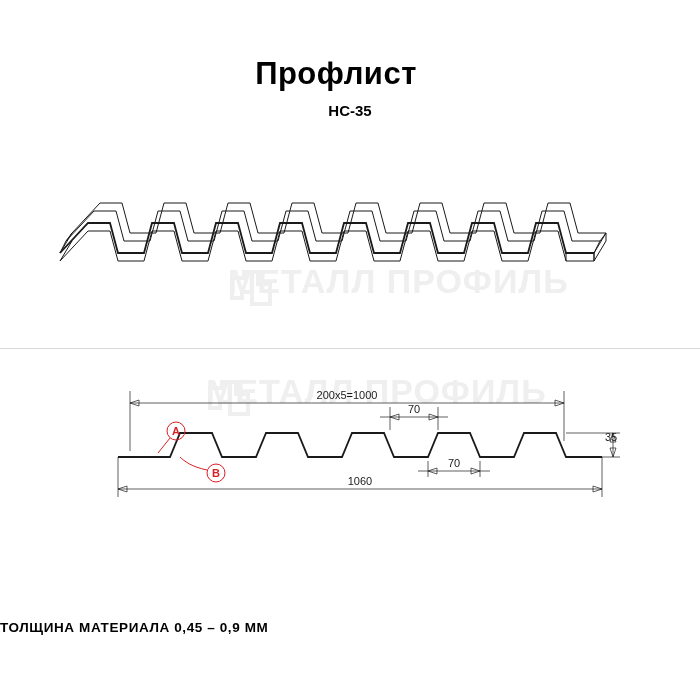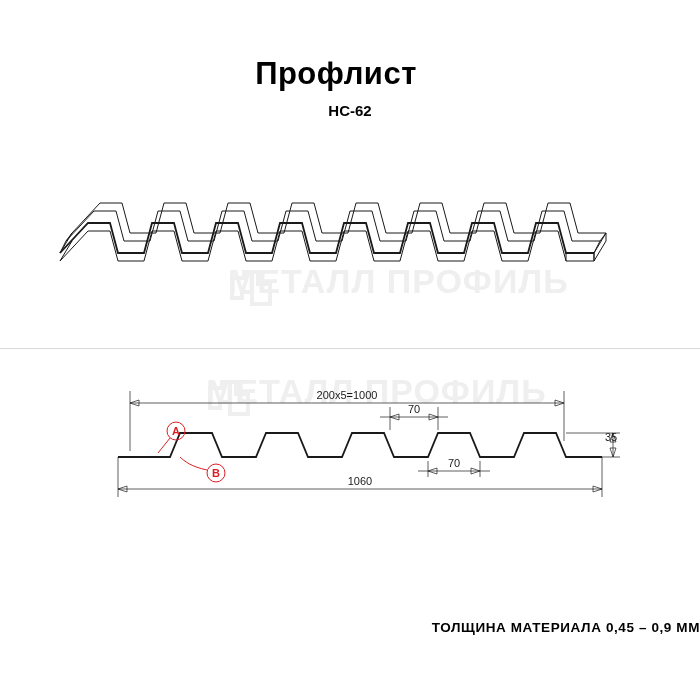--- a/index.html
+++ b/index.html
@@ -74,40 +74,40 @@
     top: 385px;
     left: 108px;
     width: 520px;
     height: 125px;
   }
   .footer {
     position: absolute;
     top: 620px;
     left: 0;
     width: 700px;
-    text-align: right;
+    text-align: left;
     font-size: 13.5px;
     font-weight: bold;
     letter-spacing: 0.6px;
   }
   svg { display: block; overflow: visible; }
   .ln { fill: none; stroke: #1a1a1a; stroke-width: 1; }
   .ln-thick { fill: none; stroke: #1a1a1a; stroke-width: 1.8; stroke-linejoin: miter; }
   .dim { fill: none; stroke: #1a1a1a; stroke-width: 0.7; }
   .dimtxt { font-family: "Liberation Sans", sans-serif; font-size: 11px; fill: #1a1a1a; }
   .red { fill: none; stroke: #d81f26; stroke-width: 1; }
   .redtxt { font-family: "Liberation Sans", sans-serif; font-size: 11px; fill: #d81f26; font-weight: bold; }
 </style>
 </head>
 <body>
 
 <div class="page">
 
   <div class="title">Профлист</div>
-  <div class="subtitle">НС-62</div>
+  <div class="subtitle">НС-35</div>
 
   <div class="iso-wrap">
     <svg width="580" height="140" viewBox="0 0 580 140">
 
       <path class="ln" d="M12 58 L40 28 L62 28 L70 58 L96 58 L104 28 L126 28 L134 58 L160 58
         L168 28 L190 28 L198 58 L224 58 L232 28 L254 28 L262 58 L288 58
         L296 28 L318 28 L326 58 L352 58 L360 28 L382 28 L390 58 L416 58
         L424 28 L446 28 L454 58 L480 58 L488 28 L510 28 L518 58 L546 58"></path>
 
       <path class="ln" d="M6 66 L34 36 L56 36 L64 66 L90 66 L98 36 L120 36 L128 66 L154 66

